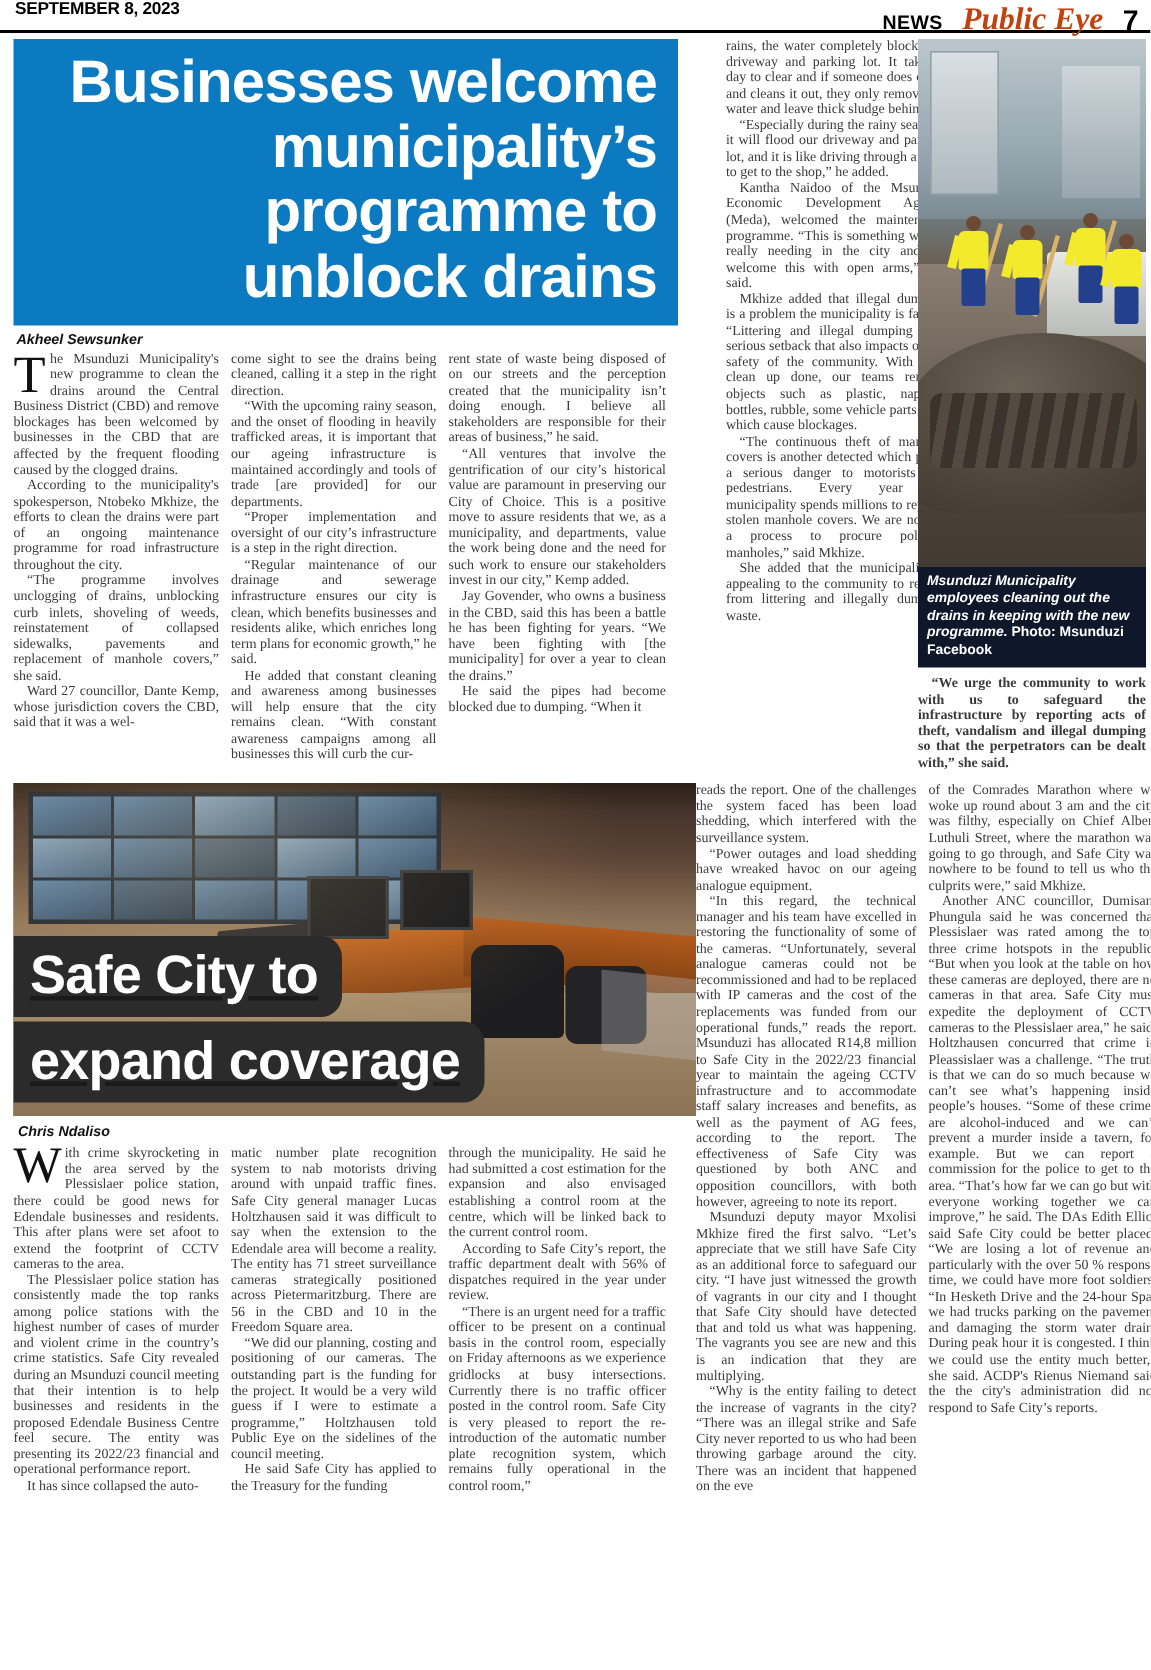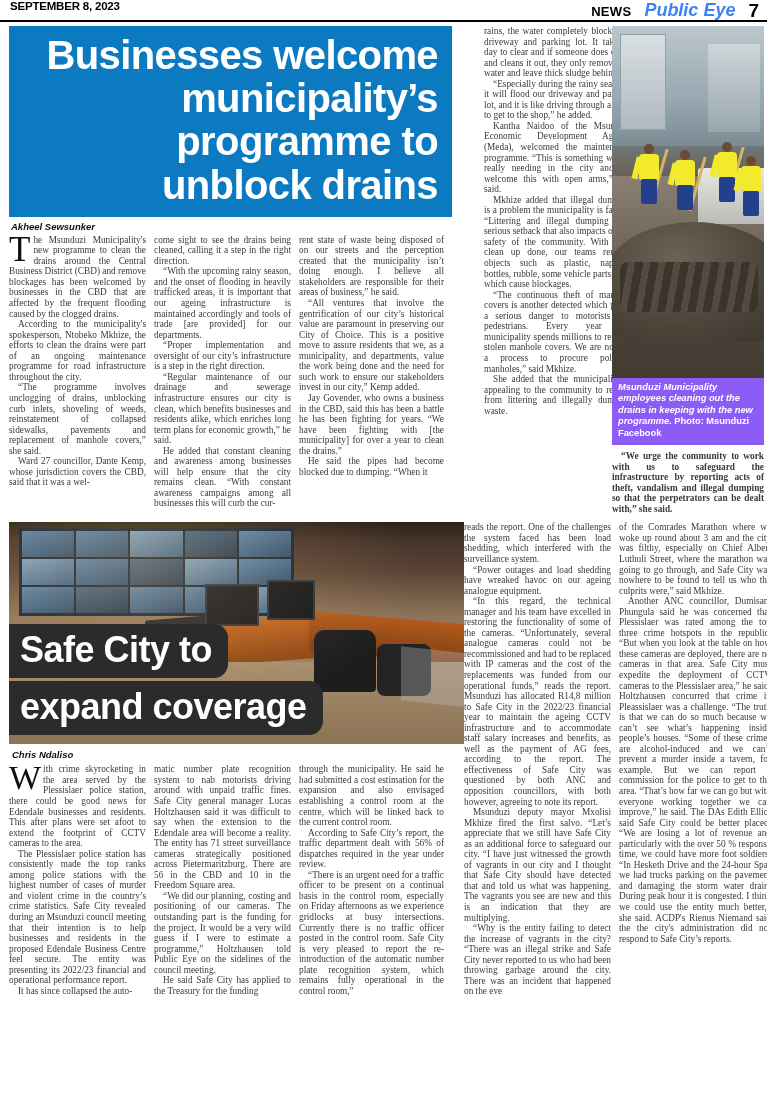--- a/index.html
+++ b/index.html
@@ -37,25 +37,25 @@
     gap: 13px;
   }
   .masthead-section {
     font-family: "Liberation Sans", sans-serif;
     font-weight: bold;
     font-size: 13px;
     letter-spacing: 0.3px;
     color: #000;
   }
   .masthead-paper {
-    font-family: Liberation Sans, sans-serif;
+    font-family: Liberation Serif, serif;
     font-weight: bold;
     font-style: italic;
-    font-size: 18px;
-    color: #3b82f6;
+    font-size: 21px;
+    color: #c2410c;
   }
   .masthead-page {
     font-family: "Liberation Sans", sans-serif;
     font-weight: bold;
     font-size: 19px;
     color: #000;
     line-height: 1;
     position: relative;
     top: 1px;
   }
@@ -145,21 +145,21 @@
   
   .photo {
     width: 152px;
     height: 352px;
     position: relative;
     overflow: hidden;
     background: #7c8b93;
     margin-top: 4px;
   }
   .photo-caption {
-    background: #8b5cf6;
+    background: #0f172a;
     color: #fff;
     font-family: "Liberation Sans", sans-serif;
     font-size: 9.3px;
     line-height: 11.4px;
     font-weight: bold;
     font-style: italic;
     padding: 4px 6px 6px 6px;
     width: 152px;
   }
   .photo-caption .credit {
@@ -177,20 +177,21 @@
     height: 222px;
     position: relative;
     overflow: hidden;
     background: #50402f;
   }
   .a2-title-wrap {
     position: absolute;
     left: 0;
     bottom: 6px;
     width: 100%;
+    text-decoration: underline;
   }
   .a2-title-line {
     display: block;
     width: max-content;
     background: #2b2b2b;
     color: #fff;
     font-family: "Liberation Sans", sans-serif;
     font-weight: bold;
     font-size: 36px;
     line-height: 1.0;

